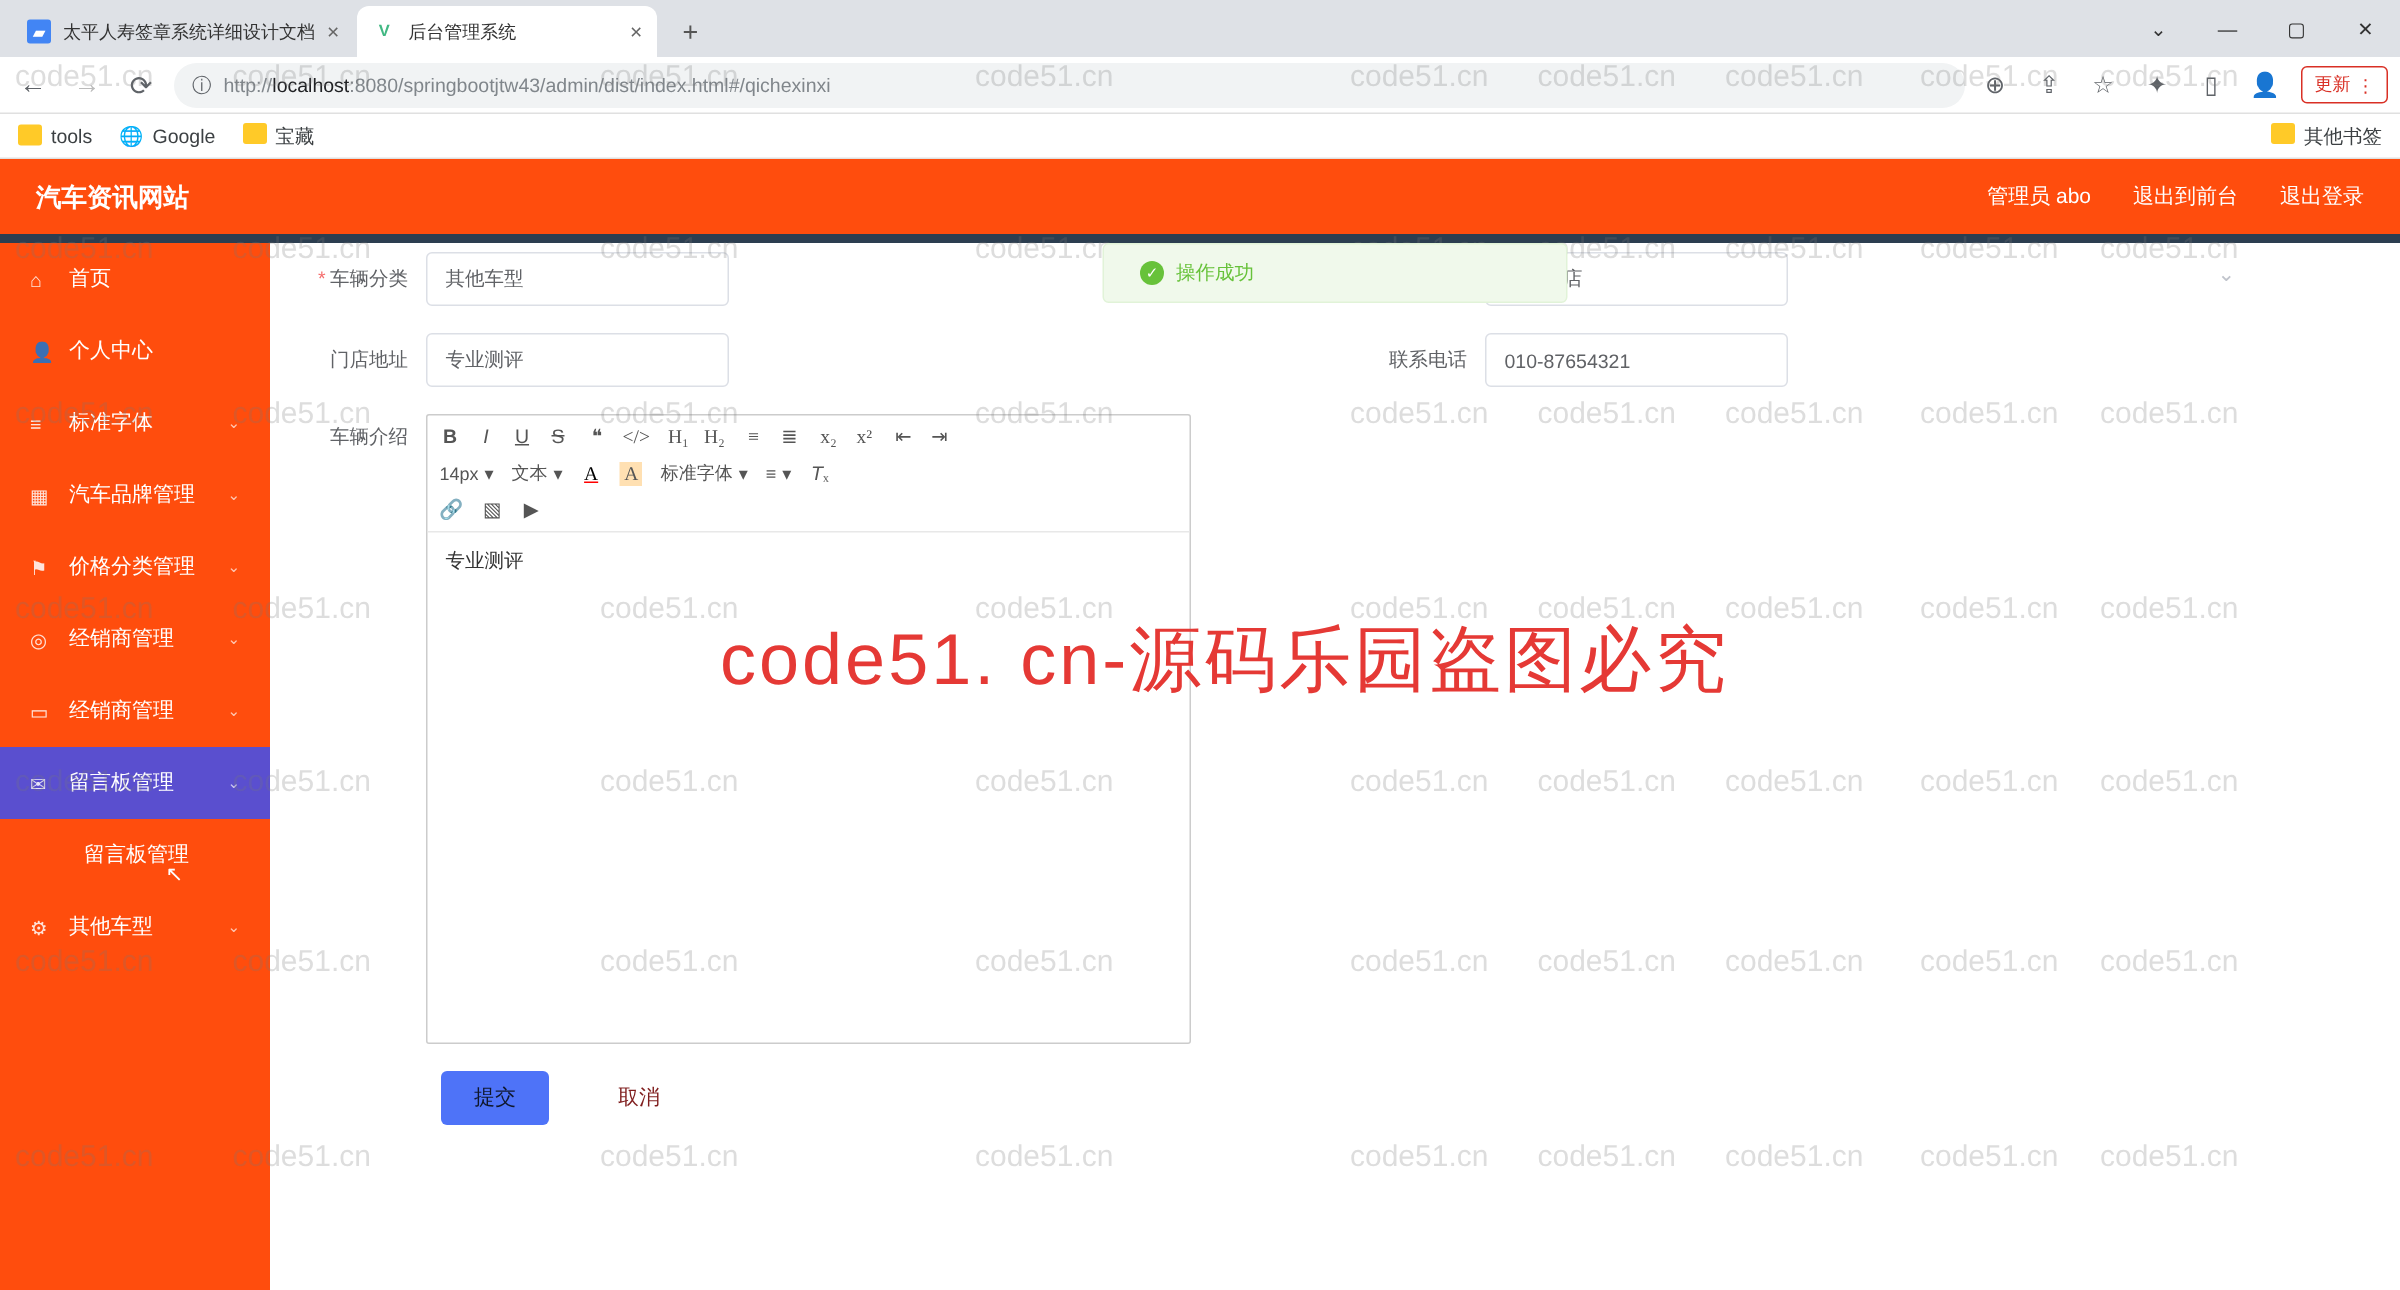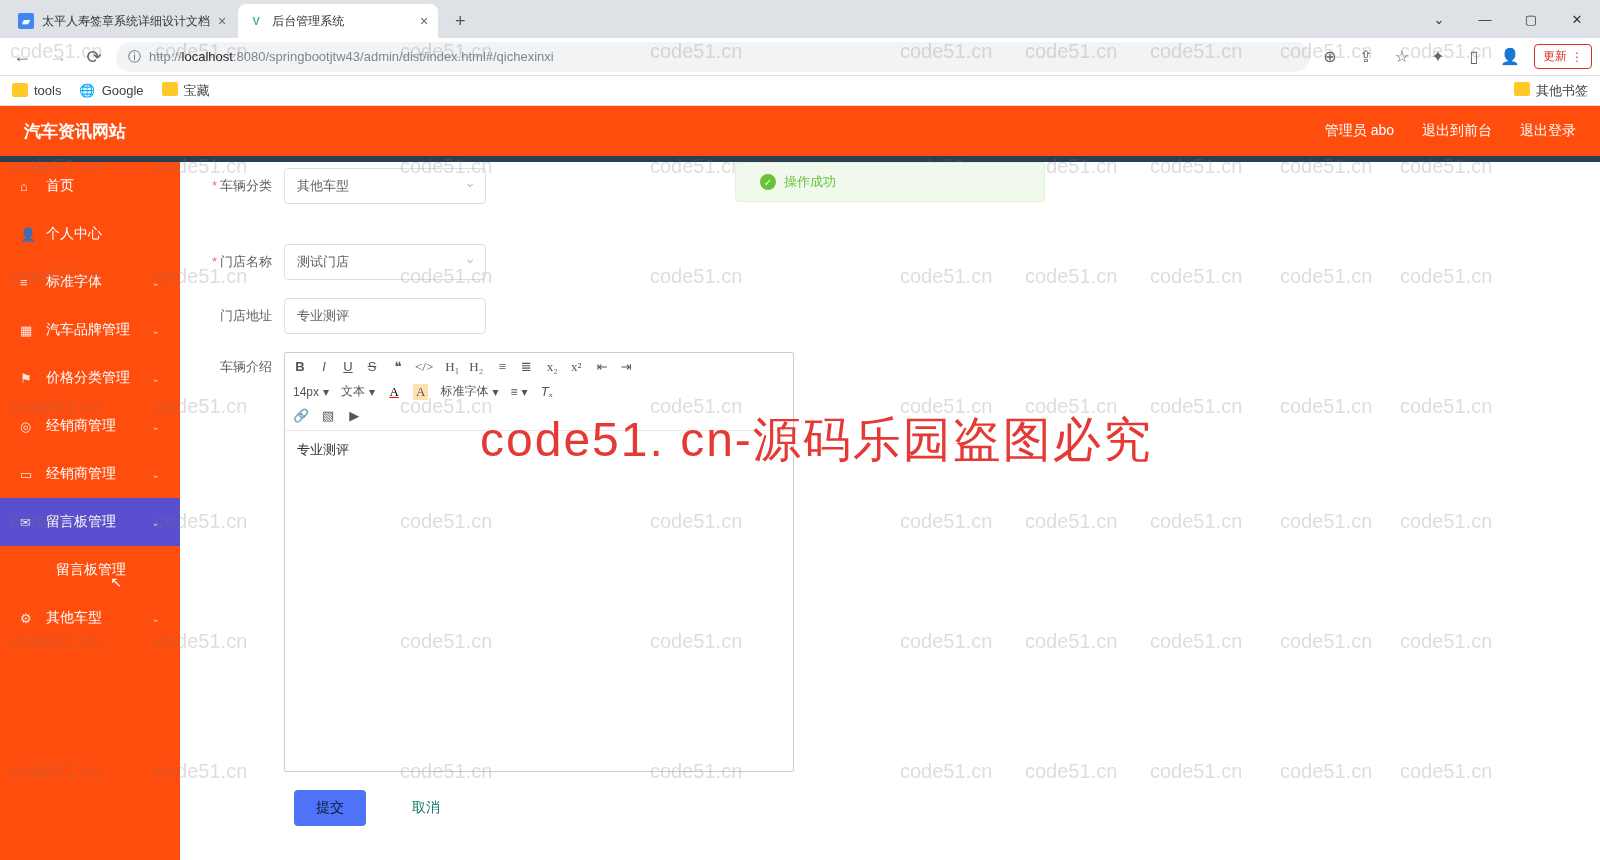--- a/index.html
+++ b/index.html
@@ -49,21 +49,21 @@
 .cursor { position: absolute; right: 58px; top: 28px; font-size: 14px; color: #fff; }
 
 .content { flex: 1; background: #fff; padding: 0 24px 20px 24px; overflow-y: auto; position: relative; }
 
 
 .toast { position: absolute; top: 0; left: 50%; transform: translateX(-50%); background: #f0f9eb; border: 1px solid #e1f3d8; color: #67c23a; padding: 10px 24px; border-radius: 4px; font-size: 13px; display: flex; align-items: center; gap: 8px; z-index: 100; min-width: 310px; }
 .toast-icon { width: 16px; height: 16px; background: #67c23a; border-radius: 50%; color: #fff; display: flex; align-items: center; justify-content: center; font-size: 10px; }
 
 
 .form-row { display: flex; gap: 40px; margin-bottom: 18px; align-items: flex-start; }
-.form-row:first-child { margin-top: 6px; flex-direction: column; }
+.form-row:first-child { margin-top: 6px; }
 .form-item { display: flex; align-items: center; flex: 1; }
 .form-label { width: 80px; text-align: right; font-size: 13px; color: #606266; padding-right: 12px; flex-shrink: 0; }
 .form-label.editor-label { align-self: flex-start; padding-top: 6px; }
 .required::before { content: "*"; color: #f56c6c; margin-right: 3px; }
 .form-input { flex: 1; height: 36px; border: 1px solid #dcdfe6; border-radius: 4px; padding: 0 12px; font-size: 13px; color: #606266; background: #fff; max-width: 510px; }
 .form-select { position: relative; }
 .form-select::after { content: "⌄"; position: absolute; right: 10px; top: 6px; color: #c0c4cc; font-size: 14px; }
 
 
 .editor-wrap { flex: 1; max-width: 510px; }
@@ -71,21 +71,21 @@
 .editor-toolbar { border-bottom: 1px solid #e8e8e8; padding: 6px 8px; display: flex; flex-wrap: wrap; gap: 4px 12px; align-items: center; font-size: 13px; color: #555; }
 .tb-group { display: flex; gap: 10px; align-items: center; }
 .tb-btn { cursor: pointer; min-width: 14px; text-align: center; font-family: Georgia, serif; }
 .tb-sel { display: flex; align-items: center; gap: 4px; font-size: 12px; }
 .editor-body { min-height: 340px; padding: 10px 12px; font-size: 13px; color: #333; }
 
 
 .form-actions { display: flex; gap: 24px; padding-left: 90px; margin-top: 18px; }
 .btn { height: 36px; padding: 0 22px; border-radius: 4px; font-size: 14px; cursor: pointer; border: none; display: flex; align-items: center; }
 .btn-primary { background: #4e73f8; color: #0f172a; }
-.btn-text { background: transparent; color: #0f766e; }
+.btn-text { background: transparent; color: #7f1d1d; }
 
 
 .watermark { position: absolute; top: 0; left: 0; width: 100%; height: 100%; pointer-events: none; z-index: 1; }
 .wm { position: absolute; color: rgba(120,120,120,0.25); font-size: 20px; font-family: Arial; white-space: nowrap; }
 .wm-main { position: absolute; color: #e53935; font-size: 48px; font-family: "SimHei", Arial; font-weight: 500; letter-spacing: 2px; white-space: nowrap; z-index: 50; }
 </style>
 </head>
 <body>
 
 <div class="browser-top">
@@ -227,20 +227,24 @@
           </div>
           <div class="form-item">
             <div class="form-label required">门店名称</div>
             <div style="flex:1;max-width:510px;position:relative" class="form-select"><input class="form-input" value="测试门店" style=""></div>
           </div>
         </div>
         <div class="form-row">
           <div class="form-item">
             <div class="form-label ">门店地址</div>
             <div style="flex:1;max-width:510px;position:relative" class=""><input class="form-input" value="专业测评" style=""></div>
+          </div>
+          <div class="form-item">
+            <div class="form-label ">联系电话</div>
+            <div style="flex:1;max-width:510px;position:relative" class=""><input class="form-input" value="010-87654321" style=""></div>
           </div>
         </div>
       </div>
 
     <div class="form-row">
       <div class="form-item" style="align-items:flex-start">
         <div class="form-label editor-label">车辆介绍</div>
         <div class="editor-wrap">
           <div class="editor">
             <div class="editor-toolbar">

